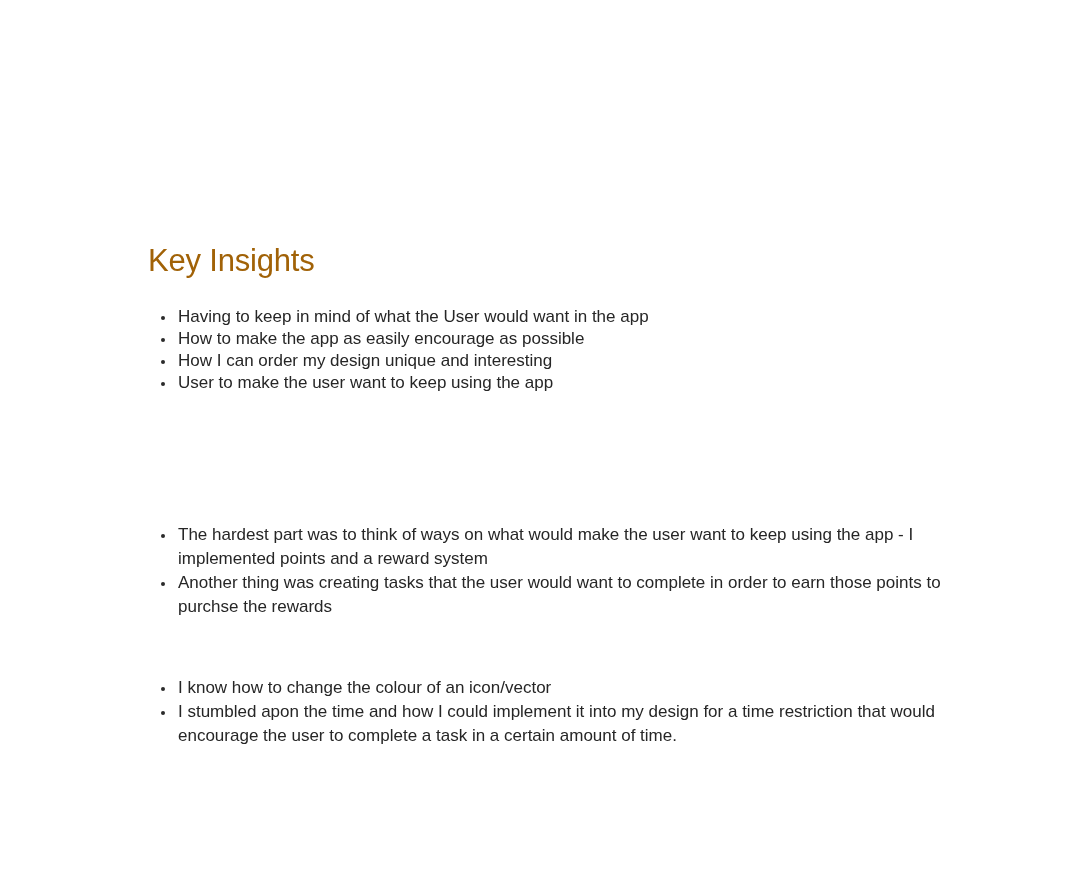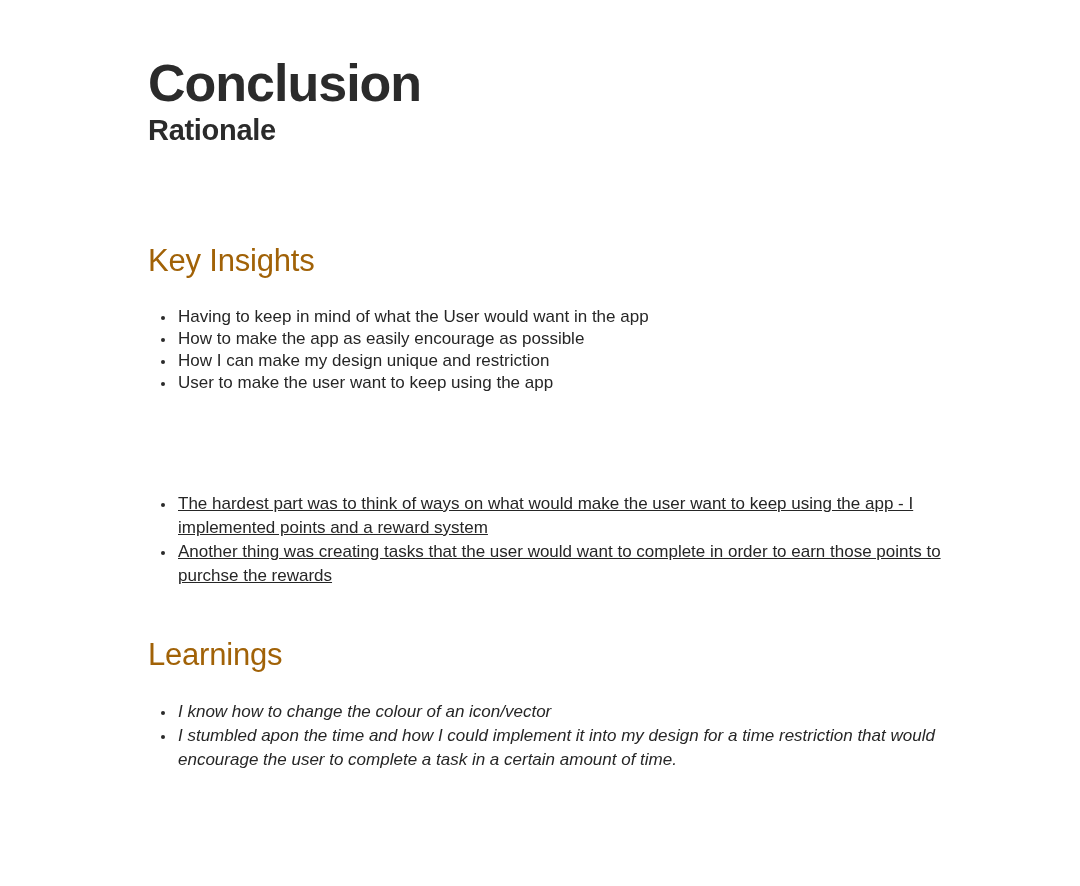--- a/index.html
+++ b/index.html
@@ -53,39 +53,34 @@
   ul.bullets li::marker { font-size: 14px; color: #2b2b2b; }
   ul.bullets.italic li {
     line-height: 22px;
   }
 </style>
 </head>
 <body>
 
 <div class="page">
 
-  <div class="block" style="top: 56px;">
-    <div class="title">Conclusion</div>
-    <div class="subtitle">Rationale</div>
-  </div>
 
   <div class="block section-heading" style="top: 243px;">Key Insights</div>
 
   <ul class="bullets italic block" style="top: 306px;">
     <li>Having to keep in mind of what the User would want in the app</li>
     <li>How to make the app as easily encourage as possible</li>
-    <li>How I can make my design unique and restriction</li>
+    <li>How I can order my design unique and interesting</li>
     <li>User to make the user want to keep using the app</li>
   </ul>
 
-  <ul class="bullets block" style="top: 492px; text-decoration: underline;">
+  <ul class="bullets block" style="top: 523px;">
     <li>The hardest part was to think of ways on what would make the user want to keep using the app - I implemented points and a reward system</li>
     <li>Another thing was creating tasks that the user would want to complete in order to earn those points to purchse the rewards</li>
   </ul>
 
-  <div class="block section-heading" style="top: 637px;">Learnings</div>
 
-  <ul class="bullets block" style="top: 700px; font-style: italic;">
+  <ul class="bullets block" style="top: 676px;">
     <li>I know how to change the colour of an icon/vector</li>
     <li>I stumbled apon the time and how I could implement it into my design for a time restriction that would encourage the user to complete a task in a certain amount of time.</li>
   </ul>
 
 </div>
 
 </body></html>

